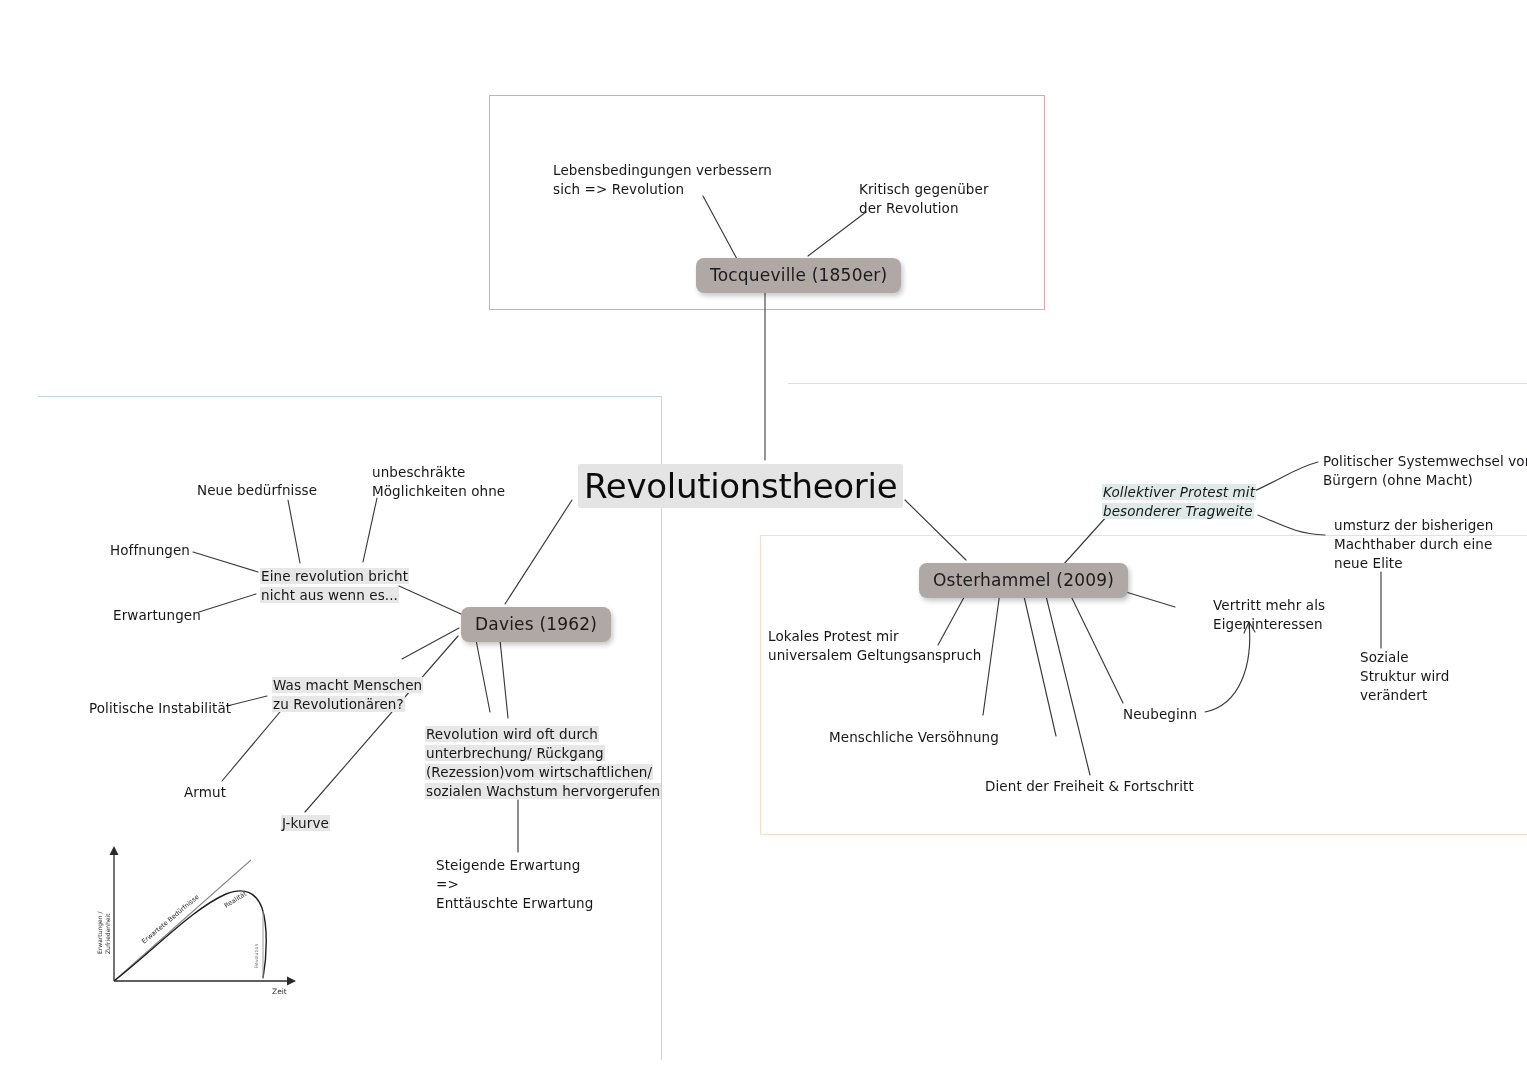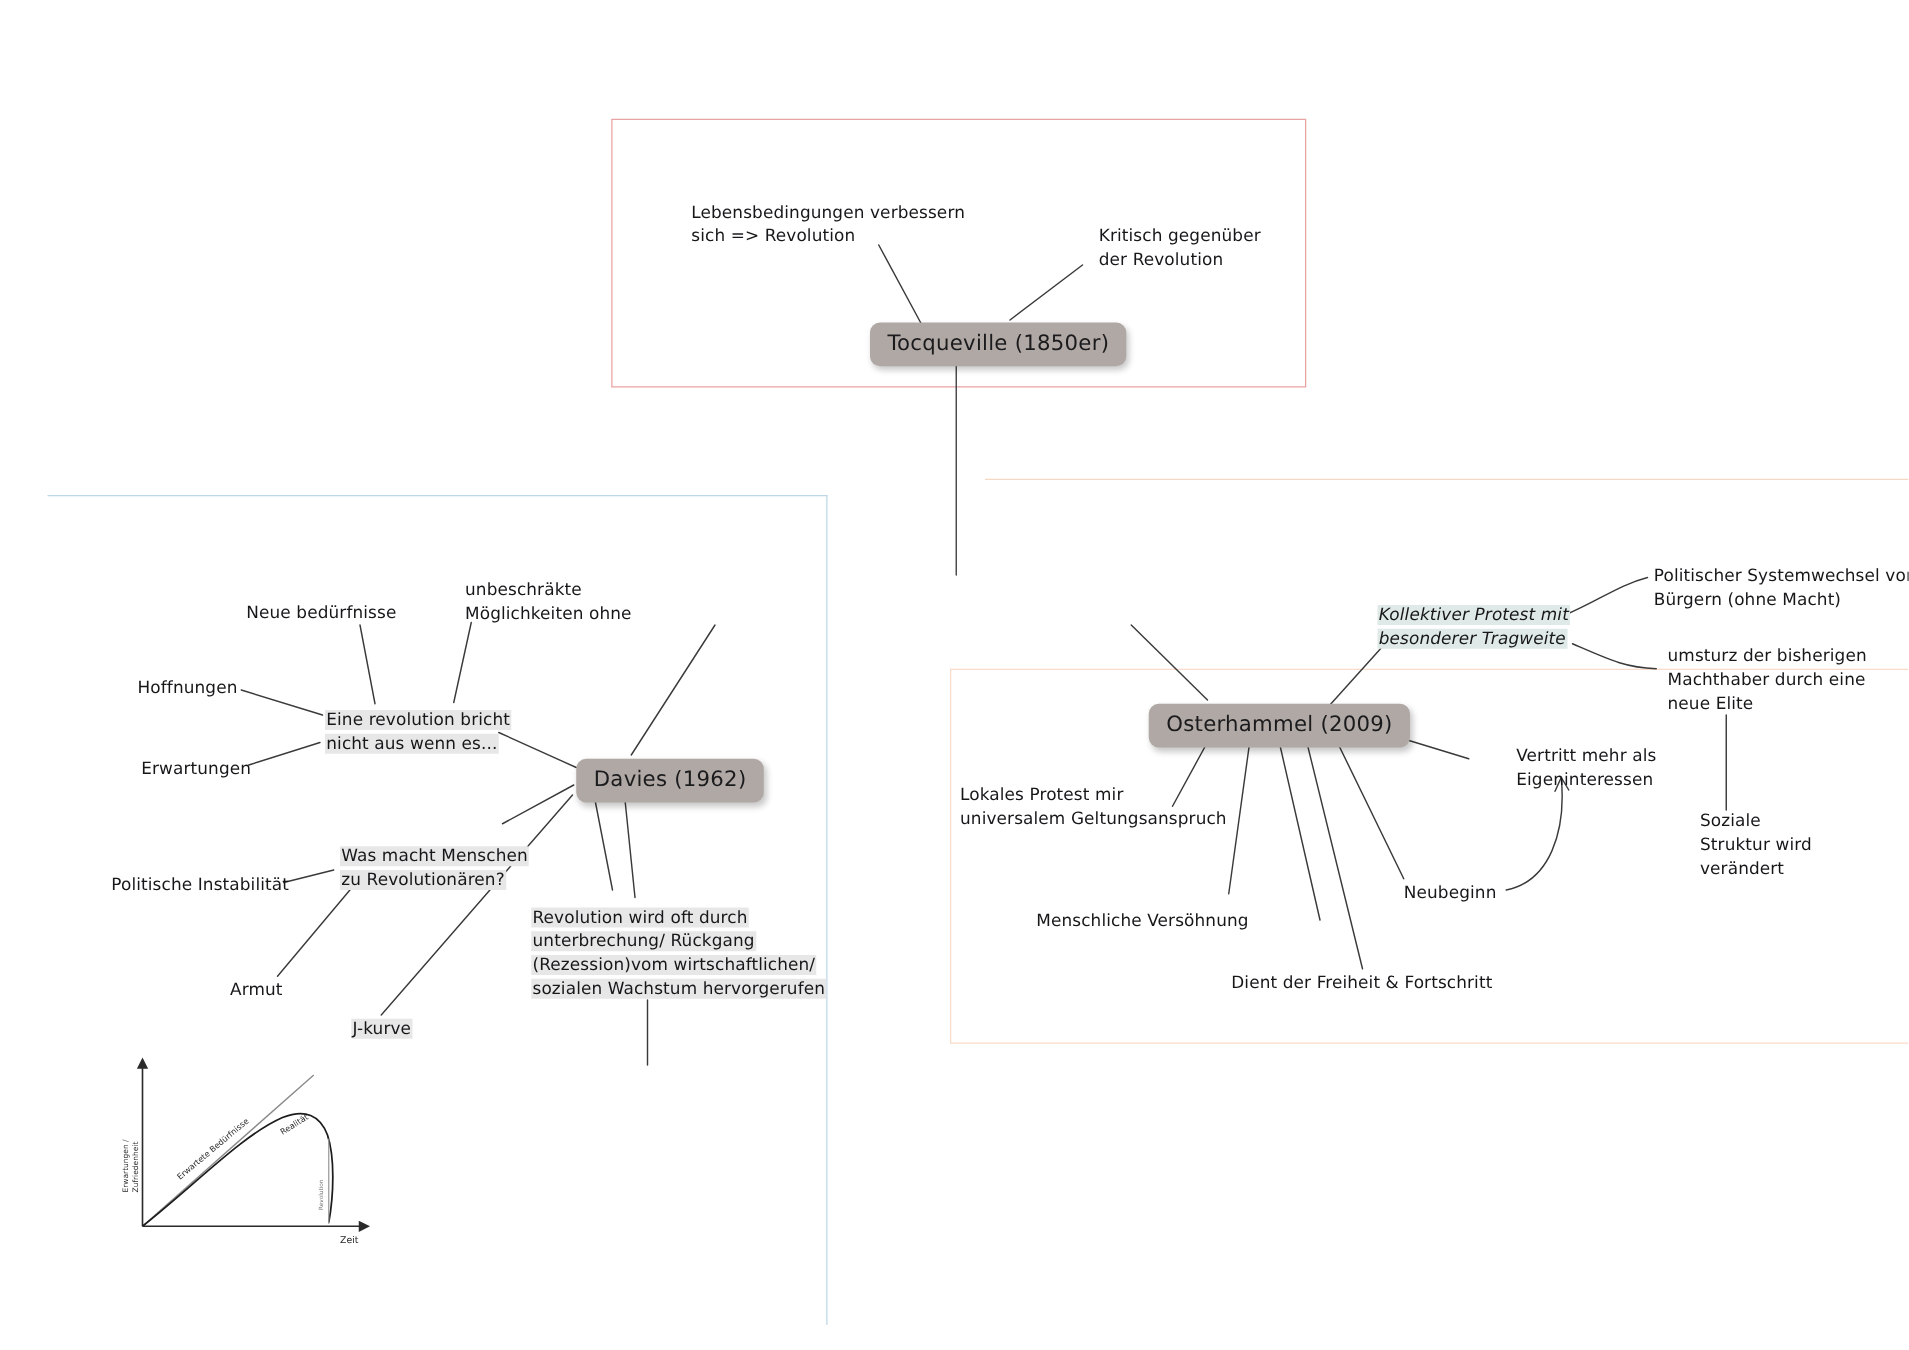--- a/index.html
+++ b/index.html
@@ -138,36 +138,39 @@
       <path d="M1205 712 C1240 705 1253 665 1249 622" stroke="#3a3a3a"></path>
       <path d="M1249 622 l-5 11 M1249 622 l6 10" stroke="#3a3a3a"></path>
 
       <path d="M1252 492 C1280 480 1295 468 1318 462"></path>
       <path d="M1258 515 C1288 528 1300 534 1325 535"></path>
 
       <line x1="1381" y1="572" x2="1381" y2="648"></line>
     </g>
   </svg>
 
+  <div id="title" style="left:578px; top:466px;">
+    <span>Revolutionstheorie</span>
+  </div>
 
   <div class="pill" style="left:696px; top:258px;">
     <span>Tocqueville (1850er)</span>
   </div>
 
   <div class="pill" style="left:461px; top:607px;">
     <span>Davies (1962)</span>
   </div>
 
   <div class="pill" style="left:919px; top:563px;">
     <span>Osterhammel (2009)</span>
   </div>
 
   <div class="txt" style="left:553px; top:161px;"><span>Lebensbedingungen verbessern</span><br><span>sich =&gt; Revolution</span></div>
 
-  <div class="txt" style="left:879px; top:180px;"><span>Kritisch gegenüber</span><br><span>der Revolution</span></div>
+  <div class="txt" style="left:859px; top:180px;"><span>Kritisch gegenüber</span><br><span>der Revolution</span></div>
 
   <div class="txt hl" style="left:260px; top:567px;"><span>Eine revolution bricht</span><br><span>nicht aus wenn es...</span></div>
 
   <div class="txt" style="left:197px; top:481px;"><span>Neue bedürfnisse</span></div>
 
   <div class="txt" style="left:372px; top:463px;"><span>unbeschräkte</span><br><span>Möglichkeiten ohne</span></div>
 
   <div class="txt" style="left:110px; top:541px;"><span>Hoffnungen</span></div>
 
   <div class="txt" style="left:113px; top:606px;"><span>Erwartungen</span></div>
@@ -175,20 +178,21 @@
   <div class="txt hl" style="left:272px; top:676px;"><span>Was macht Menschen</span><br><span>zu Revolutionären?</span></div>
 
   <div class="txt" style="left:89px; top:699px;"><span>Politische Instabilität</span></div>
 
   <div class="txt" style="left:184px; top:783px;"><span>Armut</span></div>
 
   <div class="txt hl" style="left:281px; top:814px;"><span>J-kurve</span></div>
 
   <div class="txt hl" style="left:425px; top:725px;"><span>Revolution wird oft durch</span><br><span>unterbrechung/ Rückgang</span><br><span>(Rezession)vom wirtschaftlichen/</span><br><span>sozialen Wachstum hervorgerufen</span></div>
 
+  <div class="txt" style="left:436px; top:856px;"><span>Steigende Erwartung</span><br><span>=&gt;</span><br><span>Enttäuschte Erwartung</span></div>
 
   <div class="txt hl-teal" style="left:1102px; top:483px;"><span>Kollektiver Protest mit</span><br><span>besonderer Tragweite</span></div>
 
   <div class="txt" style="left:1323px; top:452px;"><span>Politischer Systemwechsel von</span><br><span>Bürgern (ohne Macht)</span></div>
 
   <div class="txt" style="left:1334px; top:516px;"><span>umsturz der bisherigen</span><br><span>Machthaber durch eine</span><br><span>neue Elite</span></div>
 
   <div class="txt" style="left:1360px; top:648px;"><span>Soziale</span><br><span>Struktur wird</span><br><span>verändert</span></div>
 
   <div class="txt" style="left:1177px; top:596px;margin-left:36px;"><span>Vertritt mehr als</span><br><span>Eigeninteressen</span></div>

